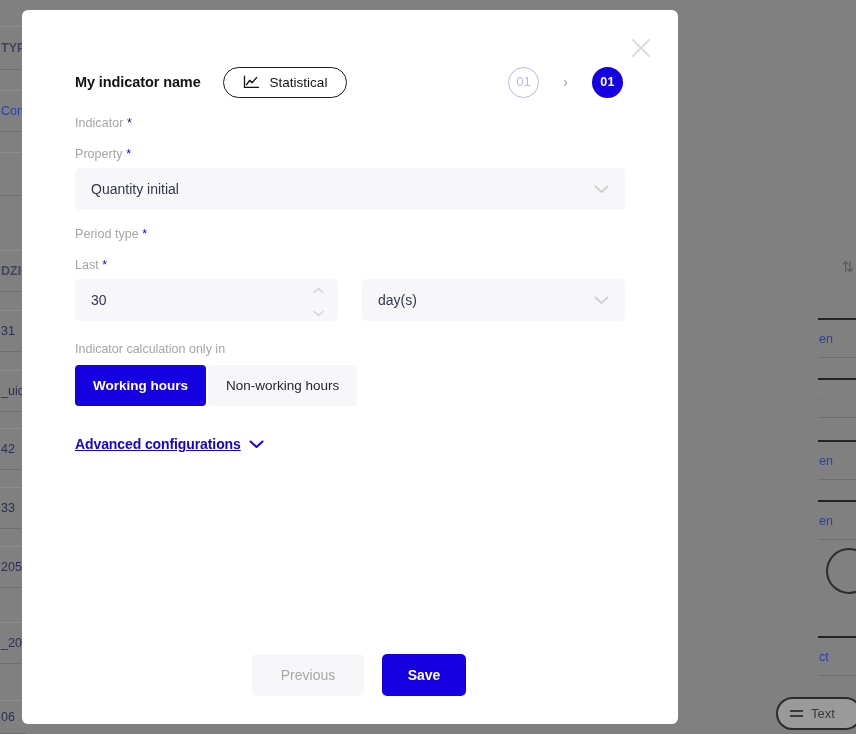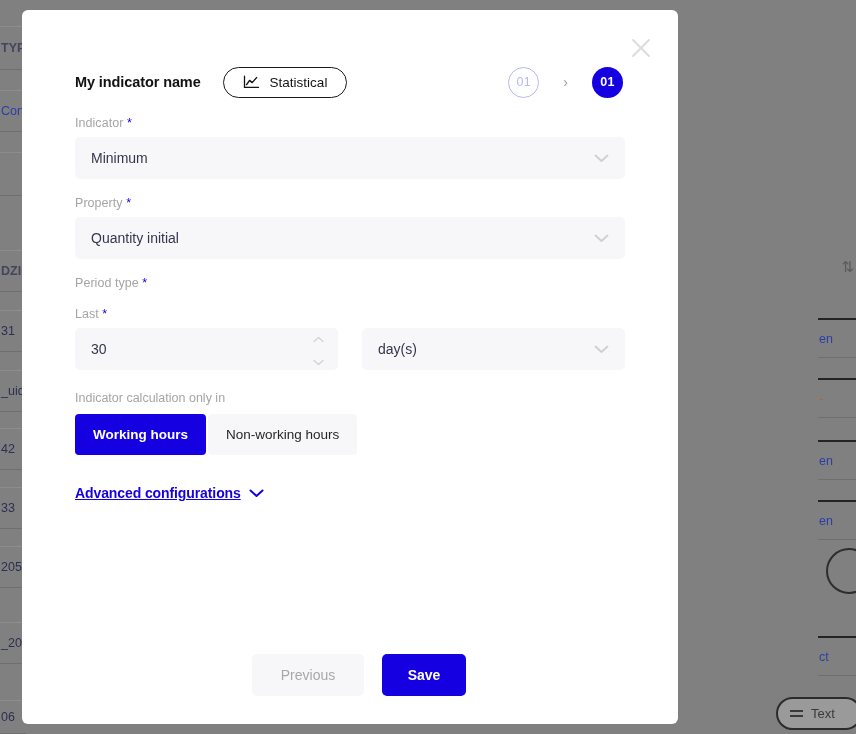--- a/index.html
+++ b/index.html
@@ -419,28 +419,20 @@
         <path d="M5 5 L21 21 M21 5 L5 21" stroke="#dcdcdc" stroke-width="2" stroke-linecap="round"></path>
       </svg>
     </div>
 
     
     <div class="field">
       <label class="field-label">
         <span>Indicator</span>
         <span class="req">*</span>
       </label>
-      <div class="select">
-        <span class="value">Minimum</span>
-        <span class="chev">
-          <svg width="15" height="9" viewBox="0 0 15 9">
-              <path d="M1.5 1.5 L7.5 7 L13.5 1.5" stroke="#cfcfcf" stroke-width="1.8" fill="none" stroke-linecap="round" stroke-linejoin="round"></path>
-            </svg>
-        </span>
-      </div>
     </div>
 
     
     <div class="field">
       <label class="field-label">
         <span>Property</span>
         <span class="req">*</span>
       </label>
       <div class="select">
         <span class="value">Quantity initial</span>

